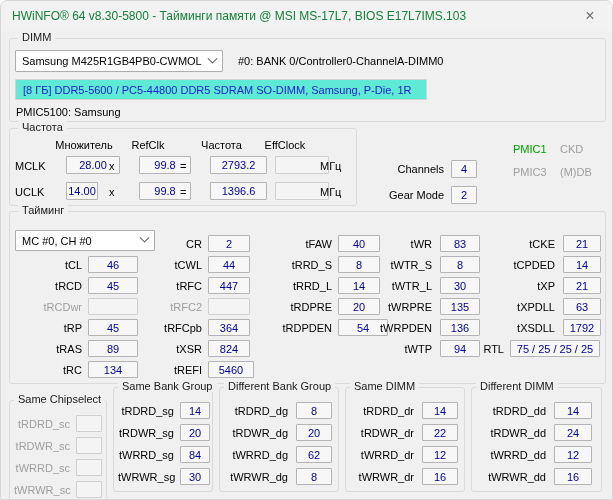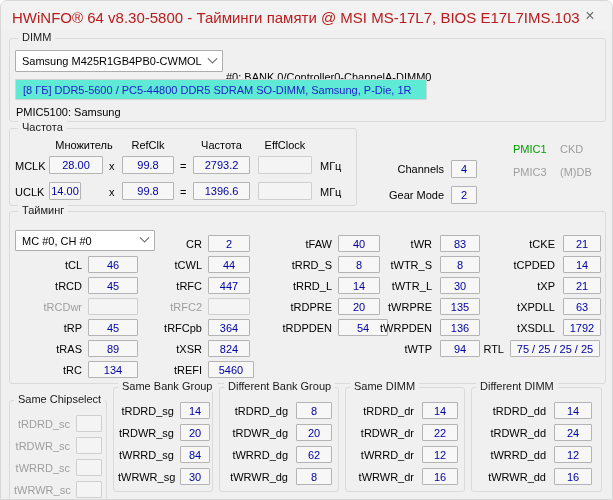--- a/index.html
+++ b/index.html
@@ -4,21 +4,21 @@
 <style>
   * { box-sizing: border-box; }
   html,body { margin:0; padding:0; background:#ffffff; }
   .window {
     position:relative; width:613px; height:500px;
     background:#f0f0f0; border:1px solid #d7d7d7; border-radius:7px 7px 0 0;
     font-family:"Liberation Sans","DejaVu Sans",sans-serif; font-size:11px; color:#000;
     overflow:hidden;
   }
   .titlebar { position:absolute; left:0; top:0; width:100%; height:30px; background:#f2f2f2; }
-  .titlebar .title { position:absolute; left:11px; top:8px; font-size:15px; color:#b91c1c; white-space:nowrap; }
+  .titlebar .title { position:absolute; left:11px; top:8px; font-size:12px; color:#15803d; white-space:nowrap; }
   .titlebar .close { position:absolute; right:8px; top:2px; width:28px; height:26px;
     display:flex; align-items:center; justify-content:center; font-size:16px; color:#6e6e6e; cursor:default; }
 
   .group { position:absolute; border:1px solid #dadada; border-radius:3px; background:#f0f0f0; }
   .glabel { position:absolute; top:-8px; left:8px; background:#f0f0f0; padding:0 4px; color:#1a1a1a; white-space:nowrap; }
 
   .combo { position:absolute; background:#ffffff; border:1px solid #adadad; border-radius:1px;
     display:flex; align-items:center; padding:0 6px; }
   .combo .ctext { flex:1; white-space:nowrap; overflow:hidden; }
   .chev { width:7px; height:7px; border-right:1.4px solid #5a5a5a; border-bottom:1.4px solid #5a5a5a;
@@ -29,21 +29,21 @@
   .val.empty { background:#f4f4f4; border-color:#cfcfcf; }
   .statictext { position:absolute; white-space:nowrap; }
   .dis { color:#9e9e9e; }
 
   .infofield { position:absolute; background:#5eead4; border:1px solid #d2d2d2; border-radius:1px;
     display:flex; align-items:center; padding:0 7px; color:#2222cc; white-space:nowrap; }
 
   
   .fhead { position:absolute; text-align:center; }
   .frow-label { position:absolute; }
-  .fbox { position:absolute; }
+  .fbox { position:absolute;margin-left:17px; }
 
   
   .tcol { position:absolute; }
   .trow { display:flex; align-items:center; height:17px; margin-bottom:4px; }
   .trow .tlbl { text-align:right; white-space:nowrap; }
   .trow .tval { height:17px; }
   .pmic-row { display:flex; height:23px; align-items:center; }
   .pname { width:40px; color:#9e9e9e; }
   .pname.on { color:#00a000; }
   .pdev { color:#9e9e9e; margin-left:7px; }
@@ -57,21 +57,21 @@
     <span class="title">HWiNFO® 64 v8.30-5800 - Тайминги памяти @ MSI MS-17L7, BIOS E17L7IMS.103</span>
     <span class="close">×</span>
   </div>
 
   <div class="group" style="left:8px;top:37px;width:597px;height:84px;">
     <span class="glabel">DIMM</span>
     <div class="combo" style="left:5px;top:11px;width:208px;height:22px;">
       <span class="ctext">Samsung M425R1GB4PB0-CWMOL</span>
       <span class="chev"></span>
     </div>
-    <span class="statictext" style="left:216px;top:16px;margin-top:16px;">#0: BANK 0/Controller0-ChannelA-DIMM0</span>
+    <span class="statictext" style="left:228px;top:16px;">#0: BANK 0/Controller0-ChannelA-DIMM0</span>
     <div class="infofield" style="left:5px;top:40px;width:412px;height:21px;">
       <span>[8 ГБ] DDR5-5600 / PC5-44800 DDR5 SDRAM SO-DIMM, Samsung, P-Die, 1R</span>
     </div>
     <span class="statictext" style="left:6px;top:67px;">PMIC5100: Samsung</span>
   </div>
 
   <div class="group" style="left:8px;top:127px;width:348px;height:78px;">
     <span class="glabel">Частота</span>
     <span class="fhead" style="left:39px;top:10px;width:70px;">Множитель</span>
     <span class="fhead" style="left:112px;top:10px;width:52px;">RefClk</span>

